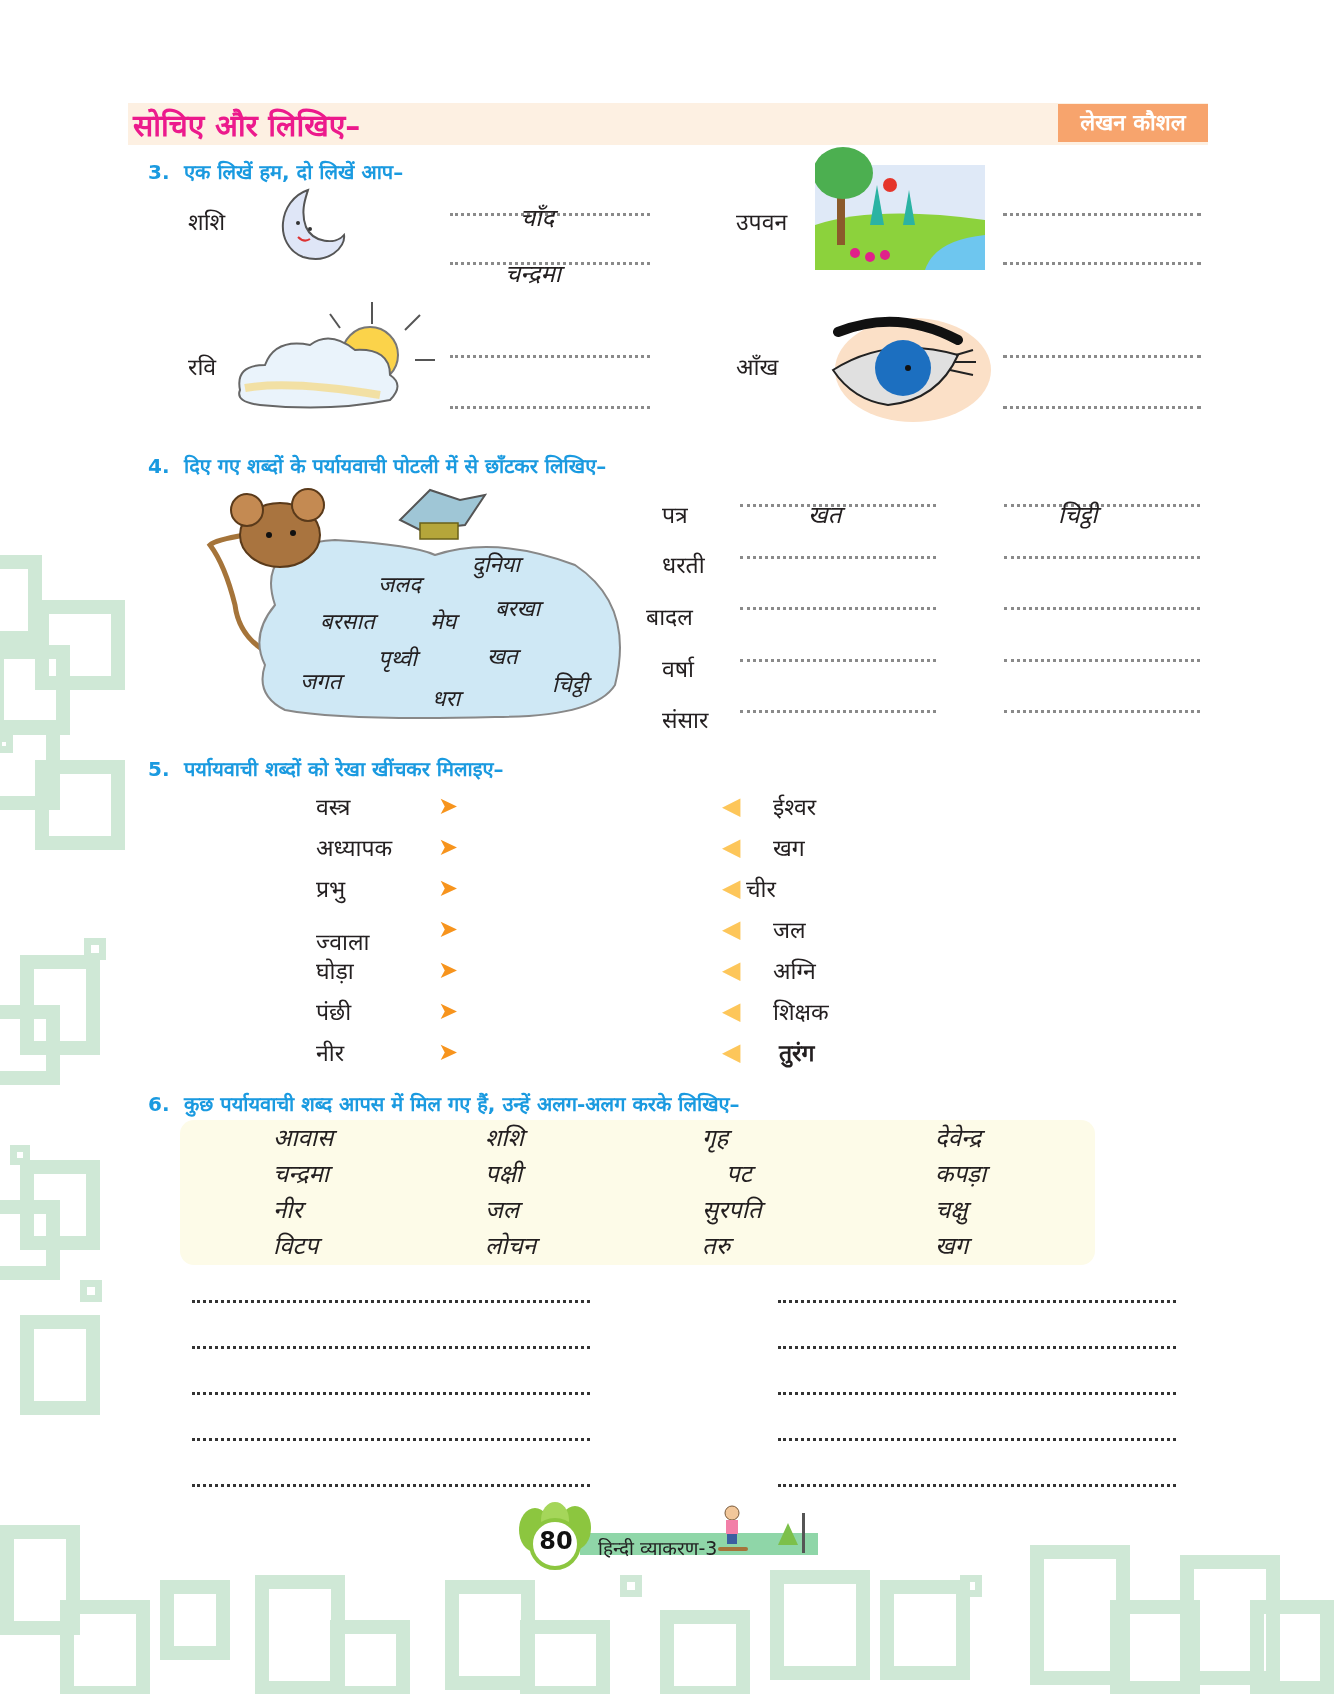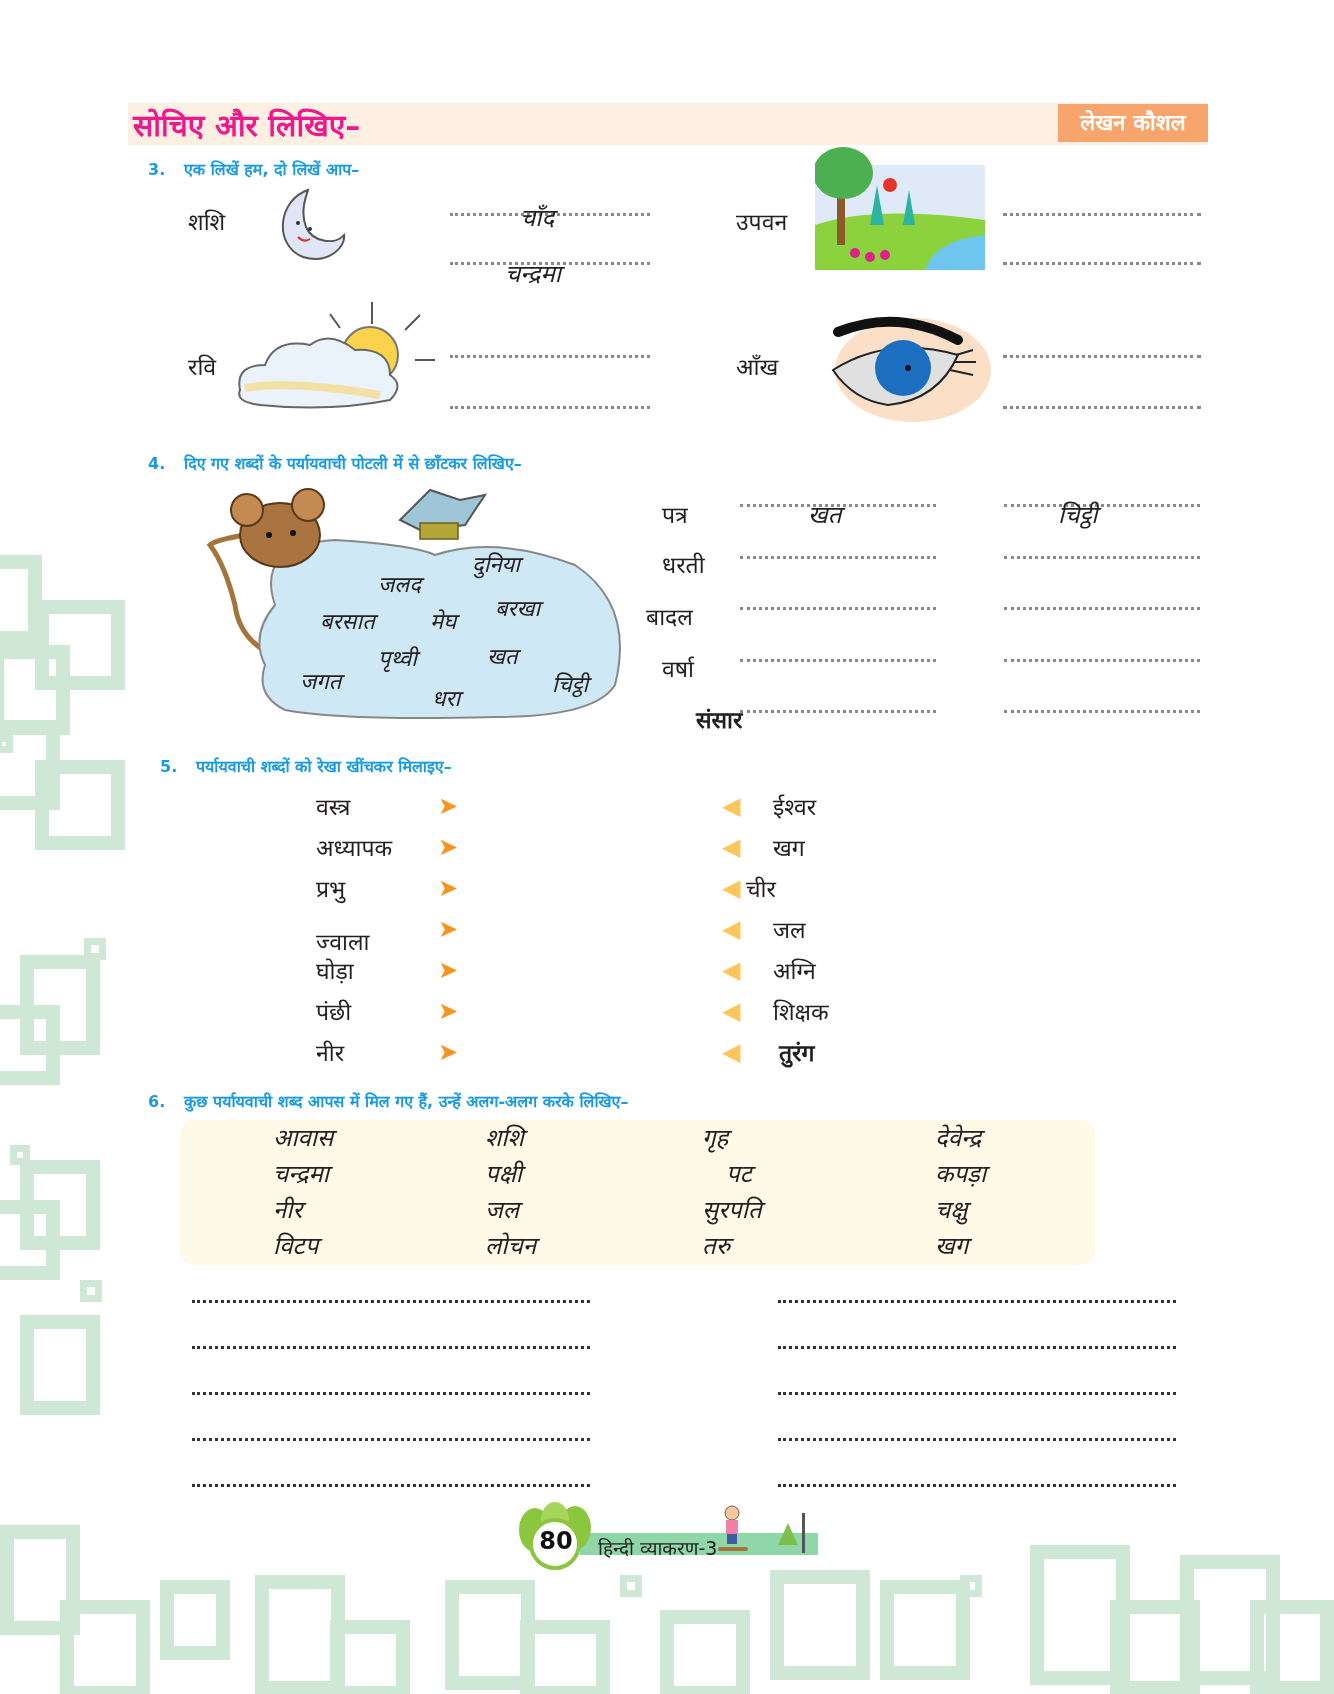--- a/index.html
+++ b/index.html
@@ -7,21 +7,21 @@
        font-family:"DejaVu Sans","Liberation Sans",sans-serif;color:#231f20;}
   .abs{position:absolute;}
   
   .sq{position:absolute;border:14px solid #cfe8d6;box-sizing:border-box;}
   .sq.thin{border-width:7px;}
   
   .hdr-band{left:128px;top:103px;width:1080px;height:42px;background:#fdf0e2;}
   .hdr-title{left:133px;top:104px;font-size:30px;color:#ec1a8c;font-weight:bold;}
   .hdr-tab{left:1058px;top:104px;width:150px;height:38px;background:#f7a46d;color:#fff;
            font-size:22px;font-weight:bold;text-align:center;line-height:38px;}
-  .q{font-size:16px;font-weight:bold;color:#1a9ae0;}
+  .q{font-size:20px;font-weight:bold;color:#1a9ae0;}
   .q .num{display:inline-block;width:36px;}
   .w{font-size:23px;color:#231f20;}
   .hand{font-size:24px;font-style:italic;color:#231f20;}
   .dots{position:absolute;border-bottom:3px dotted #8a8a8a;height:0;}
   .dots.dark{border-bottom:3px dotted #333;}
   .arrow-r{font-size:24px;color:#f7941d;}
   .arrow-l{font-size:24px;color:#fdc65a;}
   .box6{left:180px;top:1120px;width:915px;height:145px;background:#fdfbe8;border-radius:14px;}
   .pic{position:absolute;}
 </style>
@@ -171,26 +171,26 @@
   <div class="dots" style="left:1004px;top:556px;width:196px;"></div>
 
   <div class="abs w" style="left:646px;top:600px;">बादल</div>
   <div class="dots" style="left:740px;top:607px;width:196px;"></div>
   <div class="dots" style="left:1004px;top:607px;width:196px;"></div>
 
   <div class="abs w" style="left:662px;top:652px;">वर्षा</div>
   <div class="dots" style="left:740px;top:659px;width:196px;"></div>
   <div class="dots" style="left:1004px;top:659px;width:196px;"></div>
 
-  <div class="abs w" style="left:696px;top:703px;font-weight:bold;">संसार</div>
+  <div class="abs w" style="left:662px;top:703px;">संसार</div>
   <div class="dots" style="left:740px;top:710px;width:196px;"></div>
   <div class="dots" style="left:1004px;top:710px;width:196px;"></div>
 </div>
 
-<div class="abs q" style="left:160px;top:755px;">
+<div class="abs q" style="left:148px;top:755px;">
   <span class="num">5.</span><span>पर्यायवाची शब्दों को रेखा खींचकर मिलाइए–</span>
 </div>
 <div>
   <div class="abs w" style="left:316px;top:790px;">वस्त्र</div>
   <div class="abs w" style="left:316px;top:831px;">अध्यापक</div>
   <div class="abs w" style="left:316px;top:872px;">प्रभु</div>
   <div class="abs w" style="left:316px;top:925px;">ज्वाला</div>
   <div class="abs w" style="left:316px;top:954px;">घोड़ा</div>
   <div class="abs w" style="left:316px;top:995px;">पंछी</div>
   <div class="abs w" style="left:316px;top:1036px;">नीर</div>

